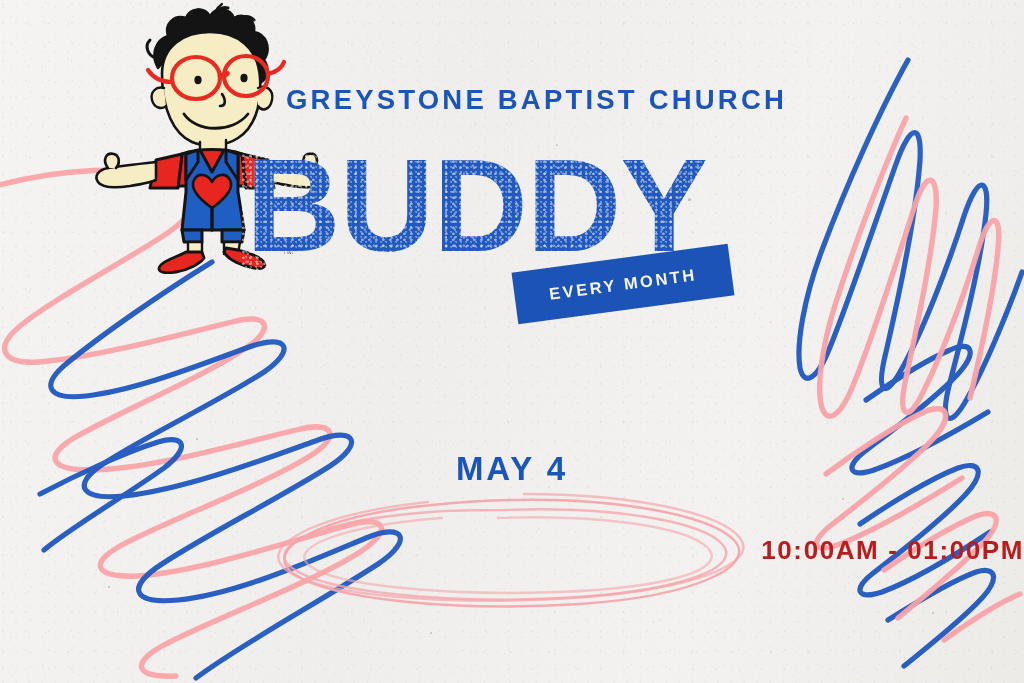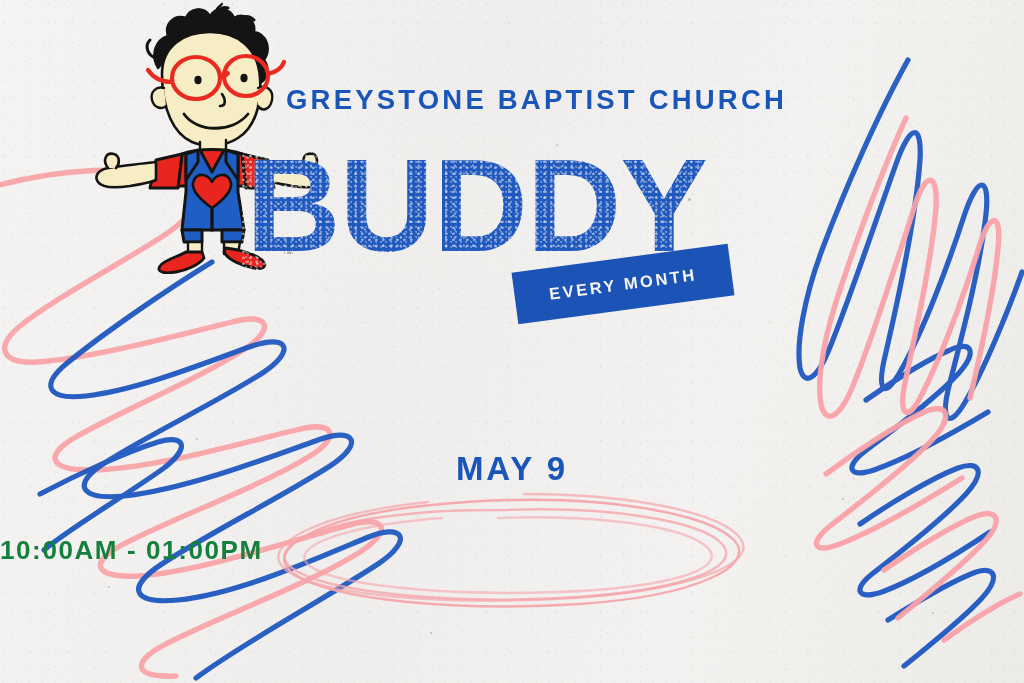--- a/index.html
+++ b/index.html
@@ -149,22 +149,22 @@
     color: #1a55ba;
     font-size: 33px;
     font-weight: 700;
     letter-spacing: 3px;
   }
   .event-time {
     position: absolute;
     left: 0; right: 0;
     top: 535px;
     z-index: 9;
-    text-align: left;
-    color: #15803d;
+    text-align: right;
+    color: #b91c1c;
     font-size: 26px;
     font-weight: 700;
     letter-spacing: 1.6px;
   }
   .time-ellipse {
     position: absolute;
     left: 262px;
     top: 488px;
     width: 500px;
     height: 128px;
@@ -337,21 +337,21 @@
 
   <div class="word-buddy">
     <span class="grainy">BUDDY</span>
   </div>
 
 
   <div id="banner">
     <span class="banner-text">EVERY MONTH</span>
   </div>
 
-  <div class="event-date">MAY 9</div>
+  <div class="event-date">MAY 4</div>
 
   <div class="time-ellipse">
     <svg viewBox="0 0 500 128" xmlns="http://www.w3.org/2000/svg">
       <g fill="none" stroke="#f6a5ab" stroke-width="2.4" stroke-linecap="round">
         <path d="M252,12 C352,10 446,26 472,52 C496,78 434,108 318,116
                  C196,124 70,112 32,86 C-2,62 56,28 170,17 C198,14 226,12 252,12 Z" opacity="0.95"></path>
         <path d="M244,22 C344,18 438,32 460,56 C482,80 416,104 300,110
                  C182,116 62,104 30,80 C0,58 60,32 168,24 C194,22 220,22 244,22 Z" opacity="0.8"></path>
         <path d="M262,6 C368,6 458,24 478,50 C498,76 428,102 310,110
                  C188,118 58,108 24,82 C-6,58 54,26 166,14" opacity="0.7"></path>

